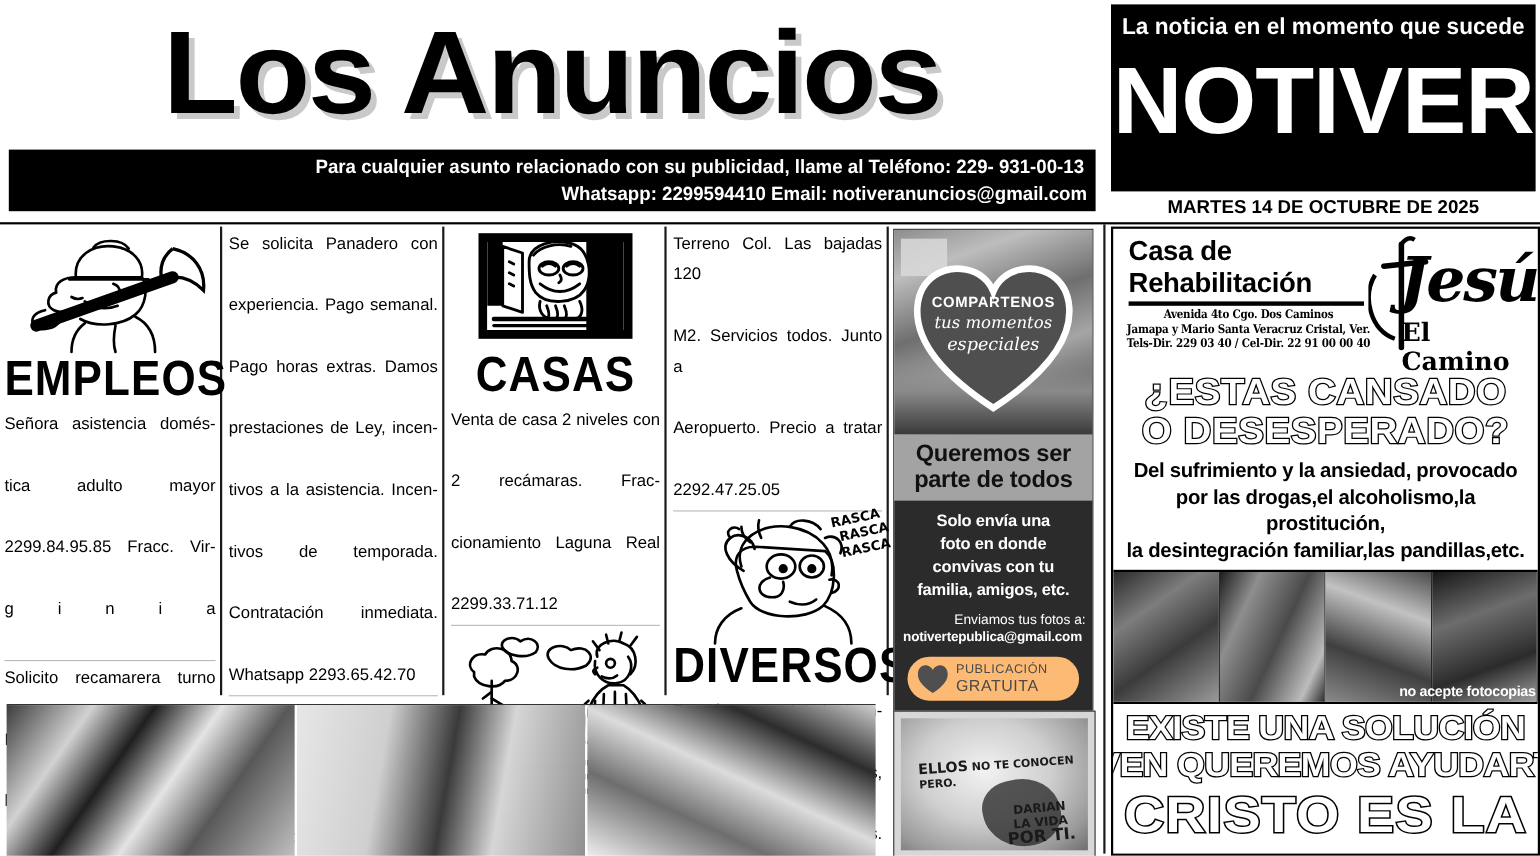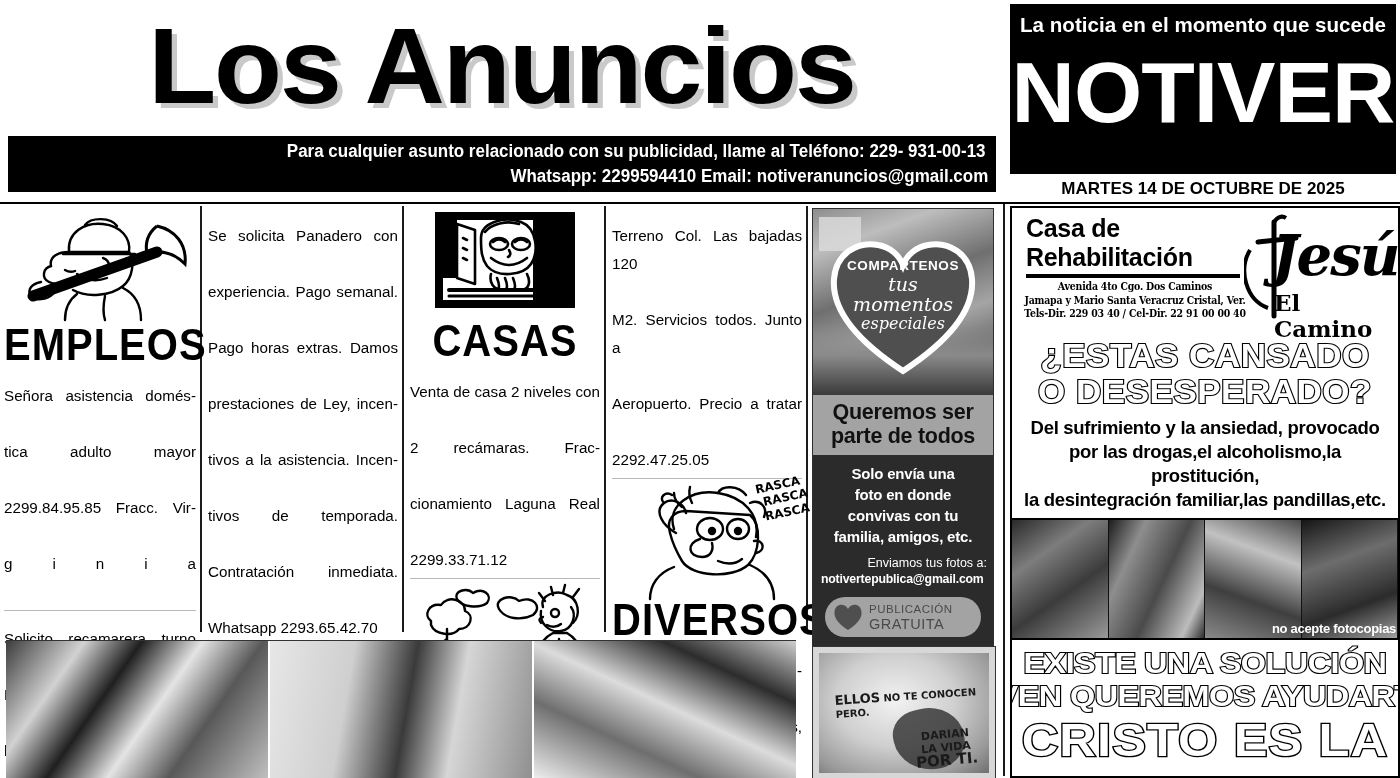--- a/index.html
+++ b/index.html
@@ -158,21 +158,20 @@
   .vr3 { left: 604px; }
   .vr4 { left: 806px; }
   .vr5 { left: 1003px; height: 572px; top: 2px; }
 
   .ad {
     margin-bottom: 2px;
     padding-bottom: 4px;
     text-align: justify;
     text-justify: inter-word;
     hyphens: none;
-    margin-top: 14px;
   }
   .ad.sep { border-bottom: 1.5px solid #b8b8b8; }
   .ad p { margin: 0; }
 
   .spaced {
     letter-spacing: 0;
     display: block;
     text-align: justify;
   }
   .spaced::after { content: ""; display: inline-block; width: 100%; }
@@ -239,21 +238,21 @@
   .heart-txt {
     position: absolute;
     left: 50%; top: 46%;
     transform: translate(-50%,-50%);
     width: 130px;
     text-align: center;
     color: #fff;
     z-index: 4;
   }
   .heart-l1 { font-weight: bold; font-size: 13.5px; letter-spacing: .6px; line-height: 16px; }
-  .heart-l2 { font-family: "DejaVu Serif", serif; font-style: italic; font-size: 19px; line-height: 20px; }
+  .heart-l2 { font-family: "DejaVu Serif", serif; font-style: italic; font-size: 15px; line-height: 20px; }
   .heart-l3 { font-family: "DejaVu Serif", serif; font-style: italic; font-size: 16px; line-height: 19px; }
 
   .comp-queremos {
     background: #a3a3a3;
     text-align: center;
     padding: 5px 2px 7px;
     font-weight: bold;
     font-size: 21.5px;
     line-height: 24px;
     color: #111;
@@ -282,21 +281,21 @@
     font-weight: bold;
     font-size: 12.3px;
     line-height: 16px;
     text-align: left;
     padding-left: 2px;
     letter-spacing: -0.2px;
   }
   .gratuita-pill {
     margin: 10px auto 2px;
     width: 148px; height: 40px;
-    background: #a3a3a3;
+    background: #fdba74;
     border-radius: 20px;
     display: flex;
     align-items: center;
     gap: 6px;
     padding-left: 8px;
   }
   .pill-heart { width: 30px; height: 28px; flex: none; }
   .pill-txt { color: #4a4a4a; text-align: left; line-height: 15px; }
   .pill-l1 { font-size: 11.5px; letter-spacing: .5px; }
   .pill-l2 { font-size: 14.5px; letter-spacing: .5px; }

